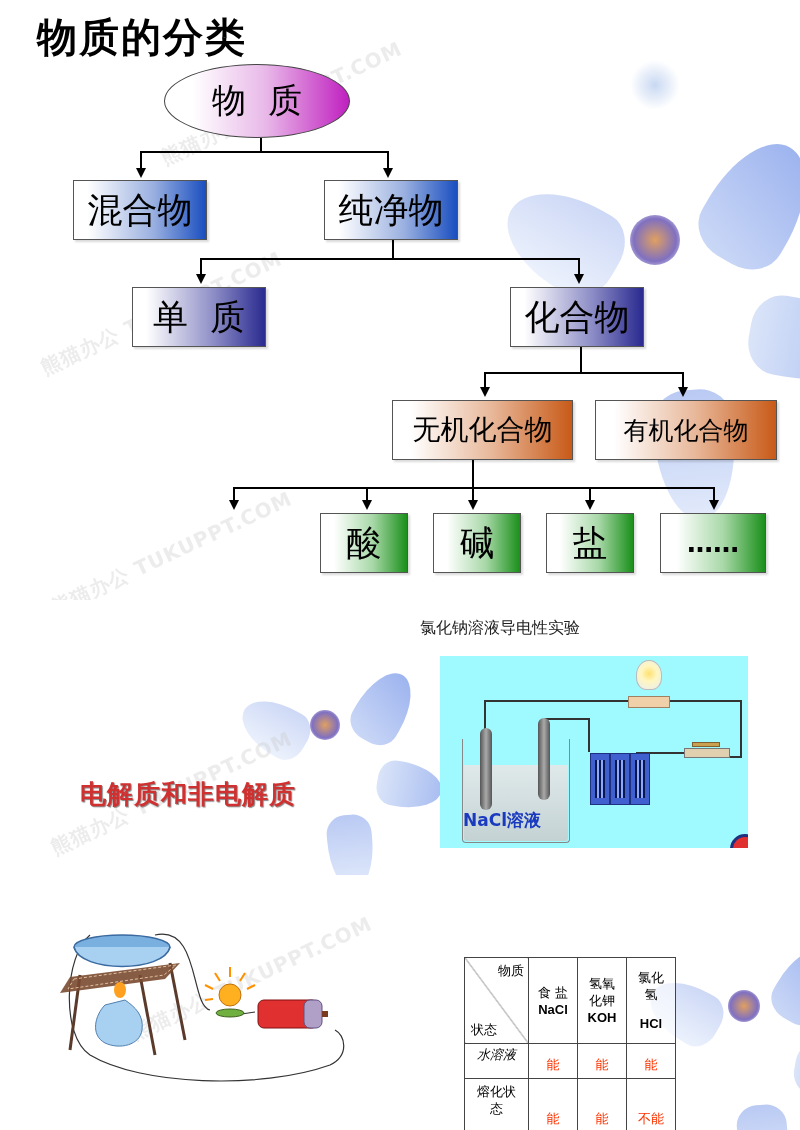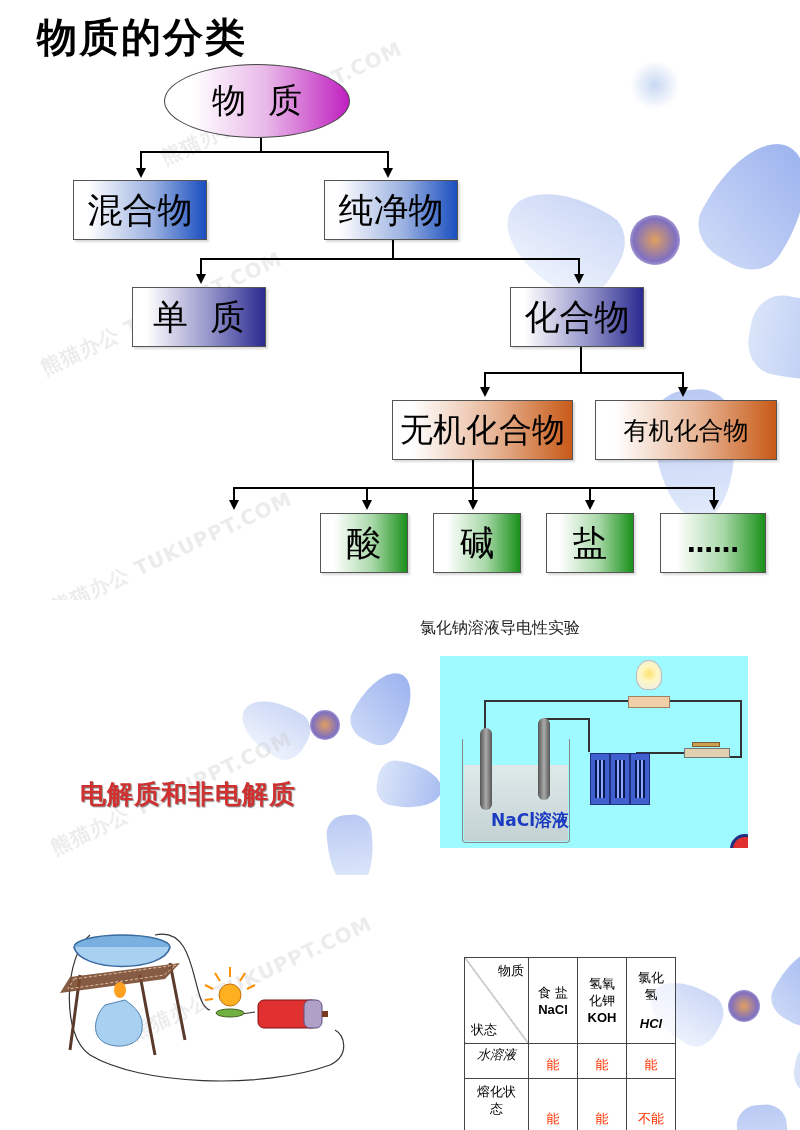--- a/index.html
+++ b/index.html
@@ -37,21 +37,21 @@
 
   
   .red-title { position: absolute; left: 80px; top: 133px; font-size: 26px; font-weight: bold; color: #d03030;
     text-shadow: 1px 1px 1px #888, 0 0 2px #fff; letter-spacing: 1px; margin-top: 44px; }
   .exp-title { position: absolute; left: 420px; top: 18px; font-size: 16px; color: #222; }
   .exp-panel { position: absolute; left: 440px; top: 56px; width: 308px; height: 192px; background: #9ffaff; overflow: hidden; }
   .wire { position: absolute; background: #333; }
   .electrode { position: absolute; width: 12px; border-radius: 6px; background: linear-gradient(90deg, #555, #aaa 50%, #555); }
   .beaker { position: absolute; left: 22px; top: 83px; width: 108px; height: 104px; border: 1px solid #888; border-top: none; border-radius: 0 0 4px 4px; }
   .beaker-liquid { position: absolute; left: 1px; right: 1px; bottom: 1px; height: 76px; background: linear-gradient(180deg, #dfe9ea, #c4d2d4); border-radius: 0 0 3px 3px; }
-  .nacl-label { position: absolute; left: 0; right: 0; bottom: 10px; text-align: right; color: #1a3ac0; font-weight: bold; font-size: 17px; }
+  .nacl-label { position: absolute; left: 0; right: 0; bottom: 10px; text-align: left; color: #1a3ac0; font-weight: bold; font-size: 17px; }
   .battery { position: absolute; top: 97px; width: 20px; height: 52px; background: #4060d0; border: 1px solid #203080; }
   .battery::after { content: ""; position: absolute; left: 4px; top: 6px; width: 10px; height: 38px;
     background: repeating-linear-gradient(90deg, #0a1850 0 2px, #8fa8ff 2px 4px); }
   .bulb { position: absolute; left: 196px; top: 4px; width: 26px; height: 30px; border-radius: 50% 50% 40% 40%;
     background: radial-gradient(circle at 50% 45%, #ffe070 0%, #fff6c0 40%, #f0f0e0 80%); border: 1px solid #bbb; }
   .bulb-base { position: absolute; left: 188px; top: 40px; width: 42px; height: 12px; background: #f0d0a8; border: 1px solid #a08060; }
   .switch { position: absolute; left: 244px; top: 92px; width: 46px; height: 10px; background: #e0d0b0; border: 1px solid #777; }
   .switch-bar { position: absolute; left: 252px; top: 86px; width: 28px; height: 5px; background: #c8a050; border: 1px solid #806030; }
   .corner-disc { position: absolute; left: 290px; top: 178px; width: 30px; height: 30px; border-radius: 50%; border: 3px solid #203080; background: #e03030; }
 
@@ -115,21 +115,21 @@
   <div class="box navy" style="left:510px; top:287px; width:134px; height:60px;">化合物</div>
   <div class="box navy" style="left:132px; top:287px; width:134px; height:60px; letter-spacing:22px; padding-left:22px;">单质</div>
 
   <div class="line" style="left:580px; top:347px; width:2px; height:26px;"></div>
   <div class="line" style="left:484px; top:372px; width:200px; height:2px;"></div>
   <div class="line" style="left:484px; top:372px; width:2px; height:16px;"></div>
   <div class="arrow" style="left:480px; top:387px;"></div>
   <div class="line" style="left:682px; top:372px; width:2px; height:16px;"></div>
   <div class="arrow" style="left:678px; top:387px;"></div>
 
-  <div class="box orange" style="left:392px; top:400px; width:181px; height:60px; font-size:33px;">无机化合物</div>
+  <div class="box orange" style="left:392px; top:400px; width:181px; height:60px; font-size:28px;">无机化合物</div>
   <div class="box orange" style="left:595px; top:400px; width:182px; height:60px; font-size:25px;">有机化合物</div>
 
   <div class="line" style="left:472px; top:460px; width:2px; height:28px;"></div>
   <div class="line" style="left:233px; top:487px; width:482px; height:2px;"></div>
   <div class="line" style="left:233px; top:487px; width:2px; height:14px;"></div>
   <div class="arrow" style="left:229px; top:500px;"></div>
   <div class="line" style="left:366px; top:487px; width:2px; height:14px;"></div>
   <div class="arrow" style="left:362px; top:500px;"></div>
   <div class="line" style="left:472px; top:487px; width:2px; height:14px;"></div>
   <div class="arrow" style="left:468px; top:500px;"></div>
@@ -249,21 +249,21 @@
         <div class="chem">NaCl</div>
       </td>
       <td class="col-head">
         <div>氢氧</div>
         <div>化钾</div>
         <div class="chem">KOH</div>
       </td>
       <td class="col-head">
         <div>氯化</div>
         <div>氢</div>
-        <div class="chem" style="margin-top:12px;font-style:italic;">HCl</div>
+        <div class="chem" style="margin-top:12px;">HCl</div>
       </td>
     </tr>
     <tr>
       <td class="row-head" style="vertical-align:top; padding-top:2px;">
         <div>水溶液</div>
       </td>
       <td class="yes" style="vertical-align:bottom; padding-bottom:4px;">能</td>
       <td class="yes" style="vertical-align:bottom; padding-bottom:4px;">能</td>
       <td class="yes" style="vertical-align:bottom; padding-bottom:4px;">能</td>
     </tr>

